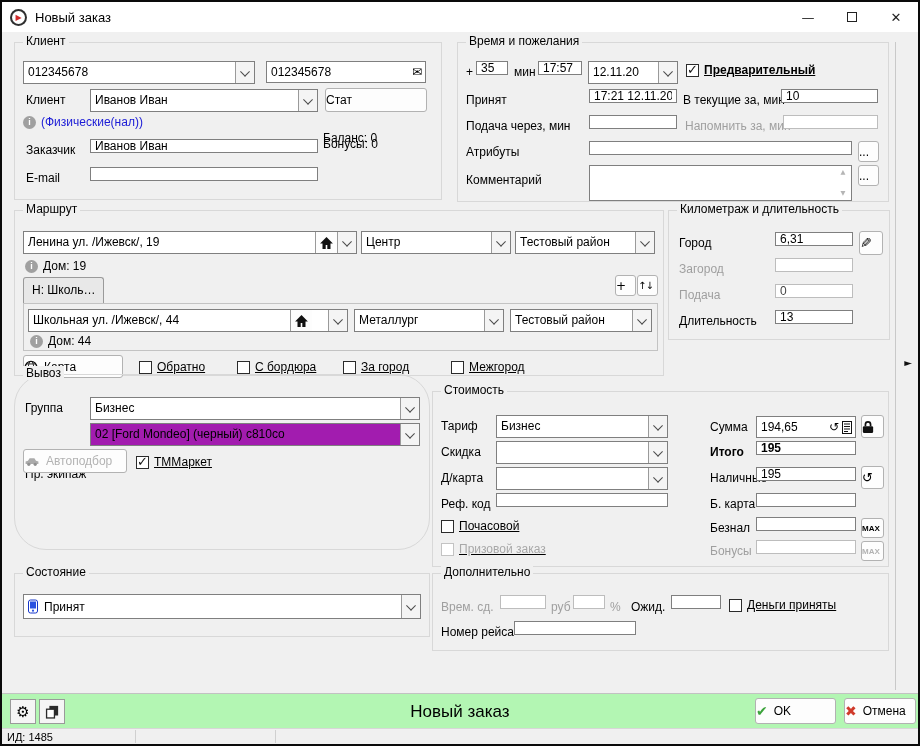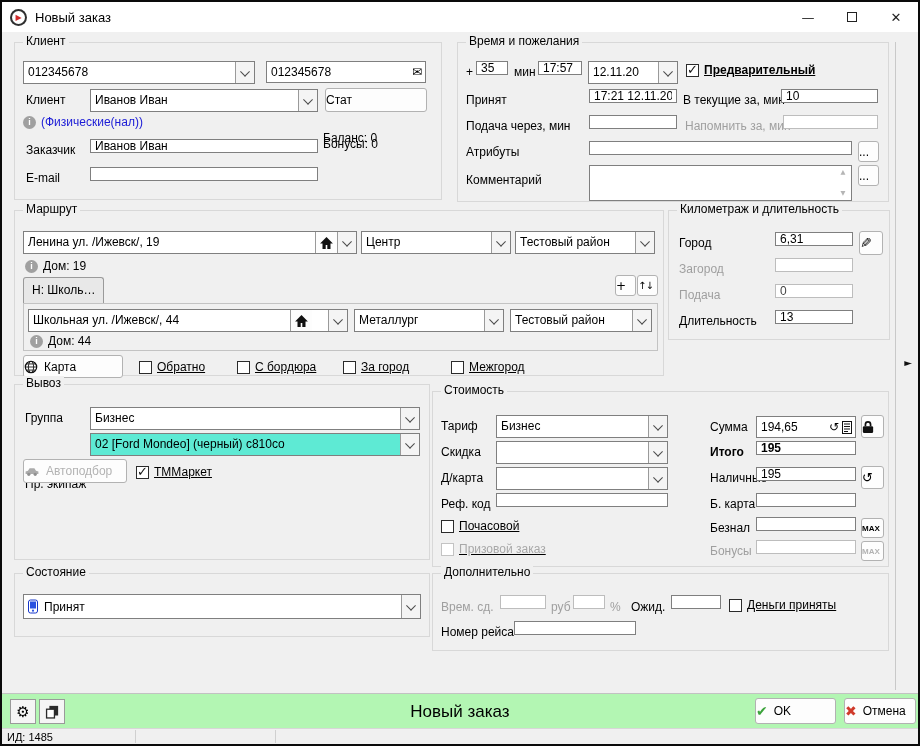--- a/index.html
+++ b/index.html
@@ -29,21 +29,21 @@
   input.tb.b { font-weight:bold; }
   input.tb.dis { border-color:#bdbdbd; color:#444; }
   .fld { position:absolute; height:22px; border:1px solid #7f7f7f; background:#fff; display:flex; align-items:center; padding:0 3px 0 4px; gap:3px; }
   .fld .fval { flex:1; overflow:hidden; white-space:nowrap; }
 
   .combo { position:absolute; height:23px; border:1px solid #7f7f7f; background:#fff; display:flex; align-items:stretch; }
   .combo .cval { flex:1; padding:3px 4px 0 4px; overflow:hidden; white-space:nowrap; }
   .combo .cbtn { width:19px; flex:none; border-left:1px solid #9a9a9a; background:#f4f4f4; position:relative; }
   .combo .hbtn { width:22px; flex:none; border-left:1px solid #9a9a9a; background:#fdfdfd; display:flex; align-items:center; justify-content:center; }
   .combo.cyan { background:#80ffff; }
-  .combo.cyan .cval { background:#5eead4; }
+  .combo.cyan .cval { background:#a21caf; }
   .chev::after { content:""; position:absolute; left:50%; top:50%; width:6px; height:6px; border-right:1.5px solid #4a4a4a; border-bottom:1.5px solid #4a4a4a; transform:translate(-50%,-68%) rotate(45deg); }
 
   .btn { position:absolute; background:#fdfdfd; border:1px solid #b2b2b2; border-radius:3px; display:flex; align-items:center; justify-content:flex-start; gap:6px; font:12px "Liberation Sans",sans-serif; color:#000; cursor:default; }
   .btn.dis { color:#b3b3b3; }
   .ico { font-family:"DejaVu Sans",sans-serif; }
 
   .cb { position:absolute; display:flex; align-items:center; gap:5px; white-space:nowrap;text-decoration:underline; }
   .cb .bx { width:13px; height:13px; background:#fff; border:1px solid #2b2b2b; position:relative; flex:none; }
   .cb.on .bx::after { content:"✓"; position:absolute; left:0px; top:-3px; font-size:13px; font-weight:bold; font-family:"DejaVu Sans",sans-serif; color:#111; }
   .cb.dis .bx { border-color:#c3c3c3; }
@@ -244,21 +244,21 @@
         <span class="ico" style="font-size:14px;transform:scaleX(-1);">✎</span>
       </div>
     <span class="lbl dis" style="left:10px;top:51px;">Загород</span>
     <input class="tb dis" style="left: 106px; top: 47px; width: 78px;">
     <span class="lbl dis" style="left:10px;top:77px;">Подача</span>
     <input class="tb dis" style="left: 106px; top: 73px; width: 78px;" value="0">
     <span class="lbl" style="left:10px;top:103px;">Длительность</span>
     <input class="tb" style="left: 106px; top: 99px; width: 78px;" value="13">
   </div>
 
-  <div class="grp" style="left:12px;top:382px;width:416px;height:176px;">
+  <div class="grp" style="left:12px;top:372px;width:416px;height:176px;border-radius:32px;">
     <span class="gl">Вывоз</span>
     <span class="lbl" style="left:10px;top:26px;">Группа</span>
     <div class="combo" style="left:75px;top:22px;width:330px;">
       <span class="cval">Бизнес</span>
       <span class="cbtn chev"></span>
     </div>
     <span class="lbl" style="left:10px;top:52px;margin-top:40px;">Пр. экипаж</span>
     <div class="combo cyan" style="left:75px;top:48px;width:330px;">
       <span class="cval">02 [Ford Mondeo] (черный) с810со</span>
       <span class="cbtn chev"></span>

